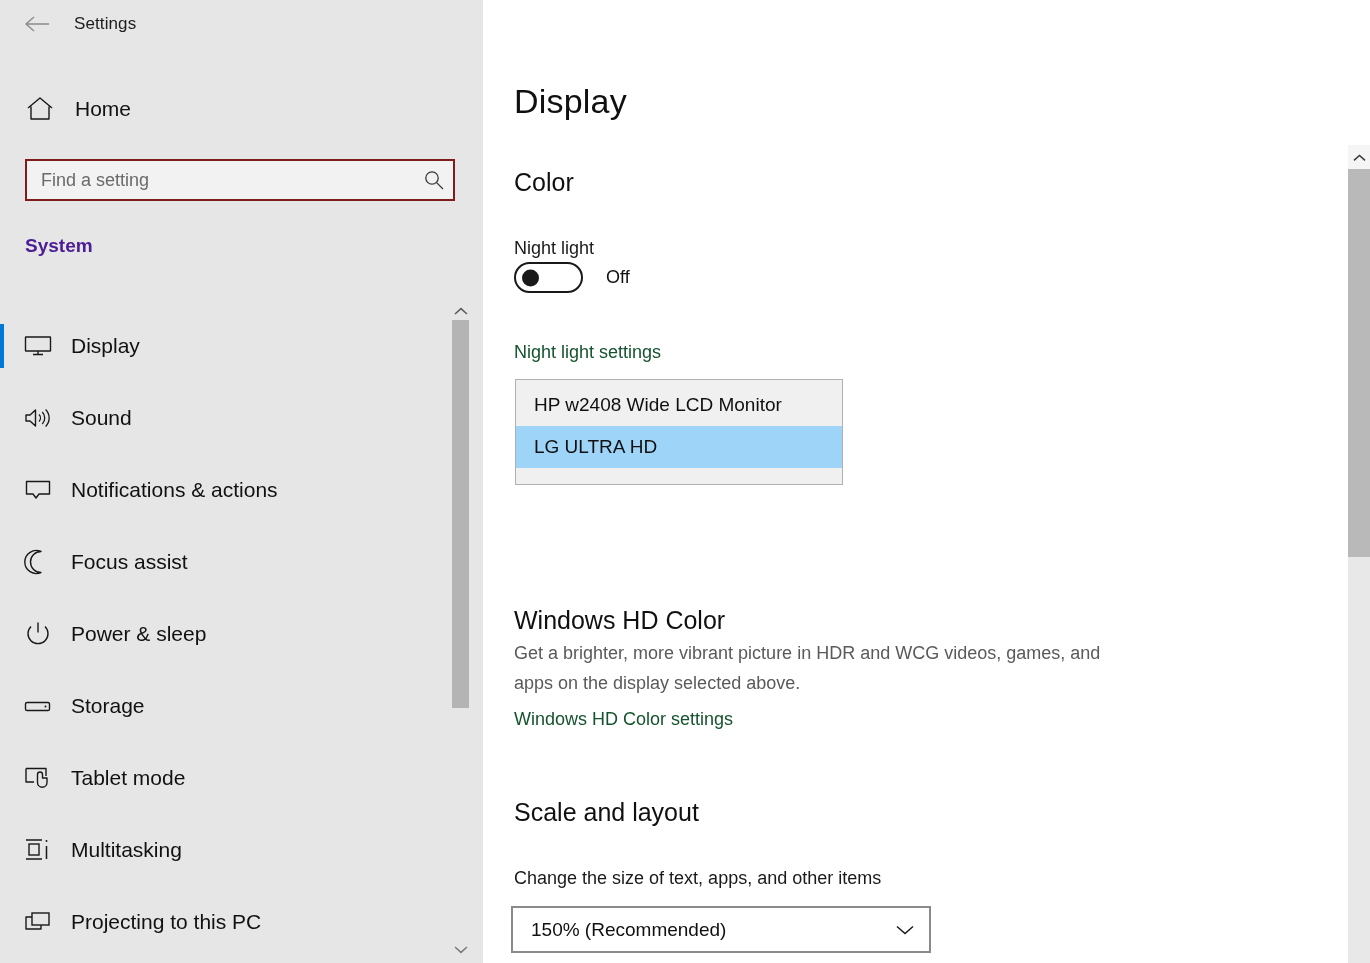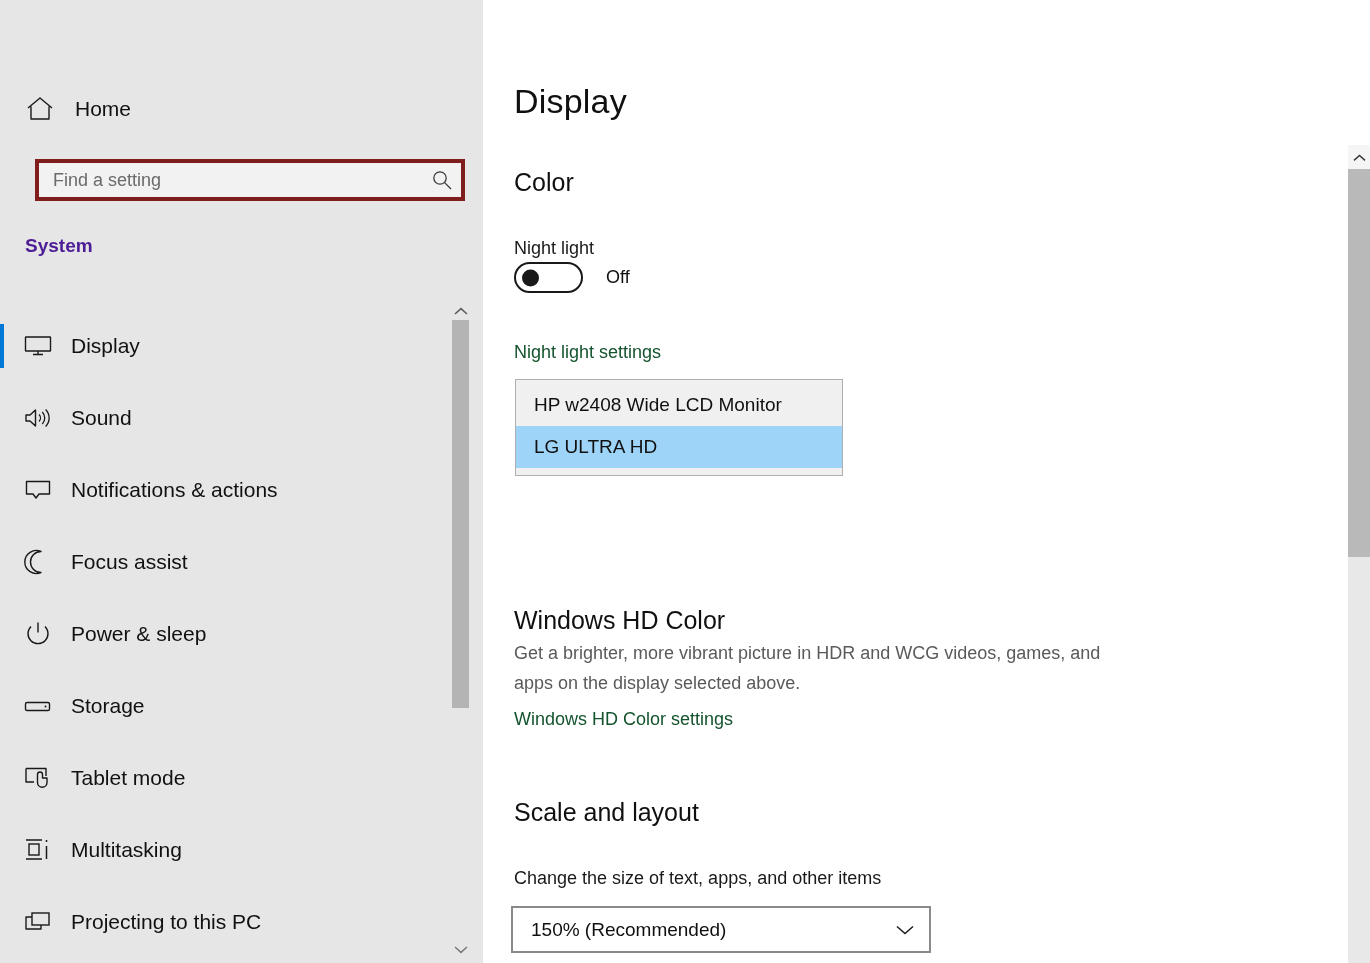--- a/index.html
+++ b/index.html
@@ -68,24 +68,24 @@
     display: flex; align-items: center; justify-content: center;
   }
   .home-label {
     margin-left: 16px;
     font-size: 21px;
     color: #111;
   }
 
   .search-wrap {
     position: absolute;
-    left: 35px; top: 159px;
+    left: 25px; top: 159px;
     width: 430px; height: 42px;
     background: #f2f2f2;
-    border: 4px solid #7f1d1d;
+    border: 2px solid #7f1d1d;
     display: flex;
     align-items: center;
   }
   .search-input {
     flex: 1;
     height: 100%;
     border: 0;
     outline: none;
     background: transparent;
     padding: 0 12px 0 14px;
@@ -256,21 +256,21 @@
     color: #111;
   }
 
   
   .combo-open {
     position: absolute;
     left: 32px; top: 379px;
     width: 328px;
     background: #f0f0f0;
     border: 1px solid #b0b0b0;
-    padding: 4px 0 7px 0;
+    padding: 4px 0 16px 0;
   }
   .combo-item {
     height: 42px;
     display: flex;
     align-items: center;
     padding-left: 18px;
     font-size: 19px;
     color: #101010;
     cursor: pointer;
     white-space: nowrap;
@@ -326,20 +326,30 @@
     cursor: pointer;
   }
 </style>
 </head>
 <body>
 
 <div id="app">
 
   <div class="sidebar">
 
+    <div class="titlebar">
+      <div class="back-btn">
+        <span>
+          <svg width="26" height="18" viewBox="0 0 26 18">
+            <path d="M10 2 L2 9 L10 16 M2 9 L25 9" fill="none" stroke="#8c8c8c" stroke-width="1.4"></path>
+          </svg>
+        </span>
+      </div>
+      <div class="app-title">Settings</div>
+    </div>
 
     <div class="home-row">
       <span class="home-icon">
         <svg width="28" height="26" viewBox="0 0 28 26">
           <path d="M2 12 L14 2 L26 12 M5 10.5 V23 H23 V10.5" fill="none" stroke="#191919" stroke-width="1.4" stroke-linejoin="round"></path>
         </svg>
       </span>
       <span class="home-label">Home</span>
     </div>
 

